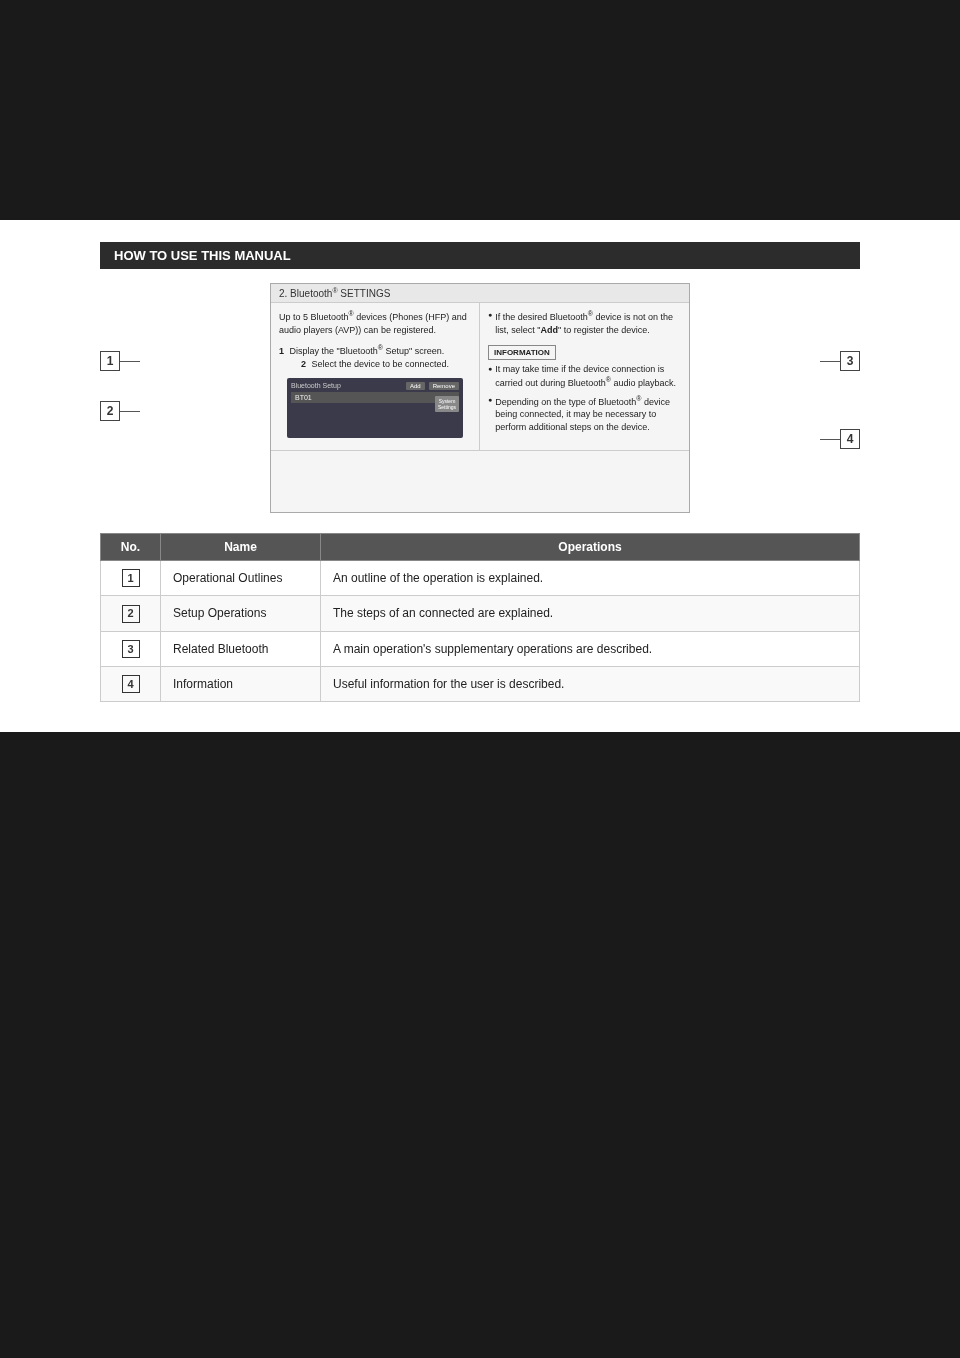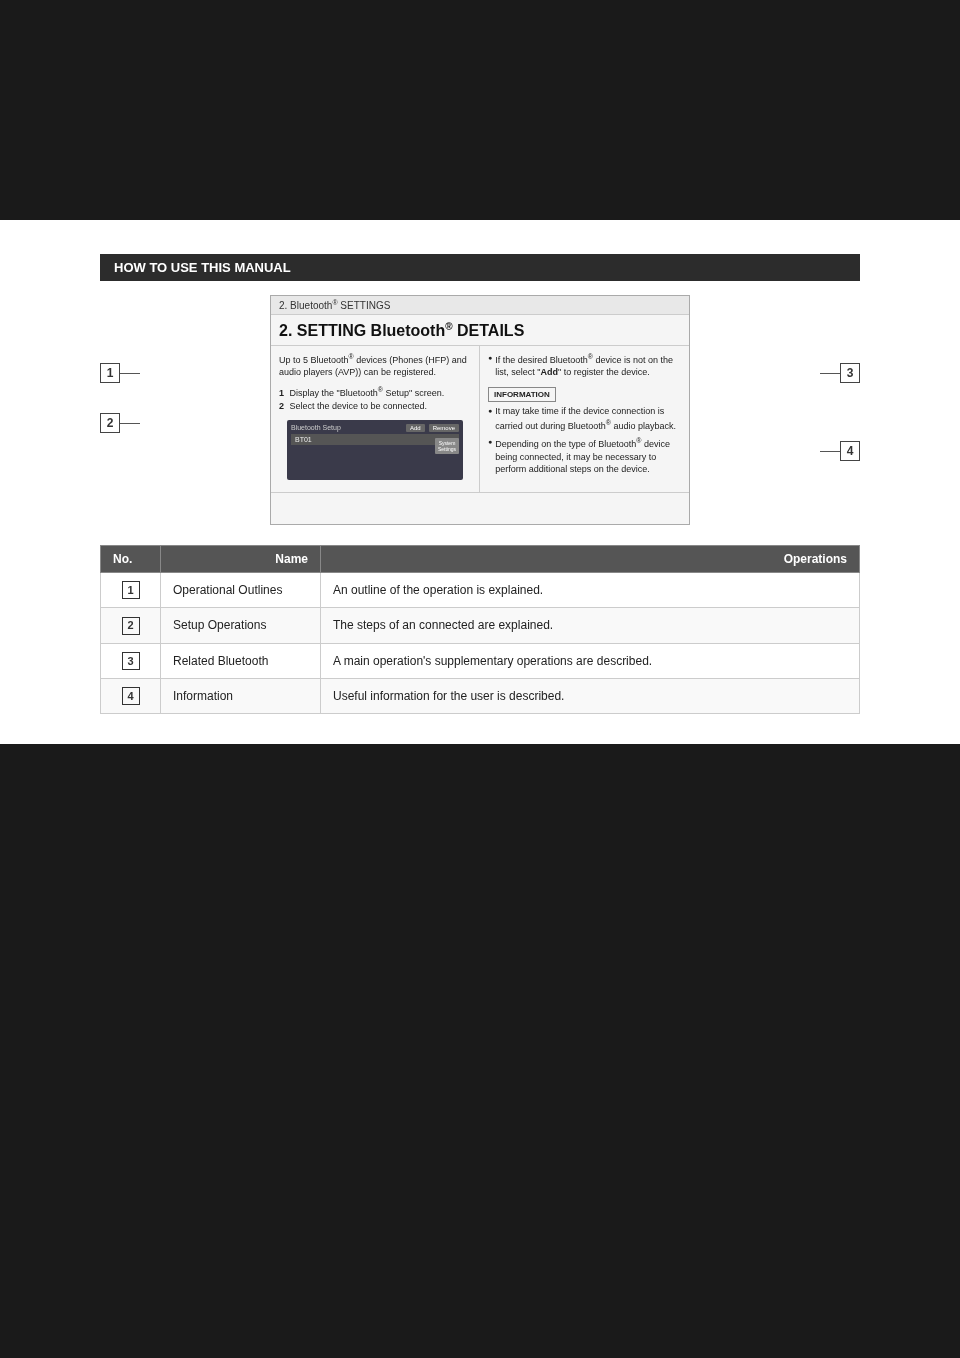--- a/index.html
+++ b/index.html
@@ -31,21 +31,21 @@
     }
 
     
     .section-header-bar {
       background: #2c2c2c;
       color: #fff;
       font-size: 13px;
       font-weight: bold;
       padding: 6px 14px;
       margin-bottom: 14px;
-      margin-top: 16px;
+      margin-top: 4px;
     }
 
     
     .diagram-box {
       border: 1px solid #aaa;
       background: #f5f5f5;
       width: 420px;
       min-height: 230px;
       margin: 0 auto;
       position: relative;
@@ -155,21 +155,21 @@
       width: 100%;
       border-collapse: collapse;
       font-size: 12px;
       margin-top: 4px;
     }
 
     .info-table th {
       background: #555;
       color: #fff;
       padding: 6px 12px;
-      text-align: right;
+      text-align: center;
       font-size: 12px;
       border: 1px solid #888;
     }
 
     .info-table td {
       padding: 8px 12px;
       border: 1px solid #ccc;
       vertical-align: top;
       line-height: 1.5;
       color: #222;
@@ -285,34 +285,31 @@
           <div class="connector-line"></div>
         </div>
       </div>
 
       <div class="diagram-box">
 
         <div class="diagram-inner-title">
           2. Bluetooth<sup>®</sup> SETTINGS
         </div>
 
-        <div class="diagram-main-title">
-          2. SETTING Bluetooth<sup>®</sup> DETAILS
-        </div>
 
         <div class="diagram-two-col">
 
           <div style="width:50%; border-right:1px solid #ccc; padding:6px 8px;">
             <div style="font-size:9px; color:#222; line-height:1.4; margin-bottom:6px;">
               Up to 5 Bluetooth<sup>®</sup> devices (Phones (HFP) and audio players (AVP)) can be registered.
             </div>
             <div style="font-size:9px; color:#222; line-height:1.5;">
               <span style="font-weight:bold; margin-right:3px;">1</span> Display the "Bluetooth<sup>®</sup> Setup" screen.
             </div>
-            <div style="font-size:9px; color:#222; line-height:1.5;">
+            <div style="font-size:9px; color:#222; line-height:1.5;text-align:center;">
               <span style="font-weight:bold; margin-right:3px;">2</span> Select the device to be connected.
             </div>
 
             <div class="bt-screen">
               <div class="bt-screen-header">
                 <span class="bt-screen-title">Bluetooth Setup</span>
                 <div>
                   <span class="bt-btn">Add</span>
                   <span class="bt-btn">Remove</span>
                 </div>
@@ -354,21 +351,21 @@
           <div class="connector-line"></div>
           <span class="num-label">4</span>
         </div>
       </div>
 
     </div>
 
     <table class="info-table">
       <thead>
         <tr>
-          <th style="width:60px; text-align:left;">No.</th>
+          <th style="width:60px; text-align:center;">No.</th>
           <th style="width:160px;">Name</th>
           <th>Operations</th>
         </tr>
       </thead>
       <tbody>
         <tr>
           <td class="num-cell">
             <span class="num-box">1</span>
           </td>
           <td>Operational Outlines</td>

